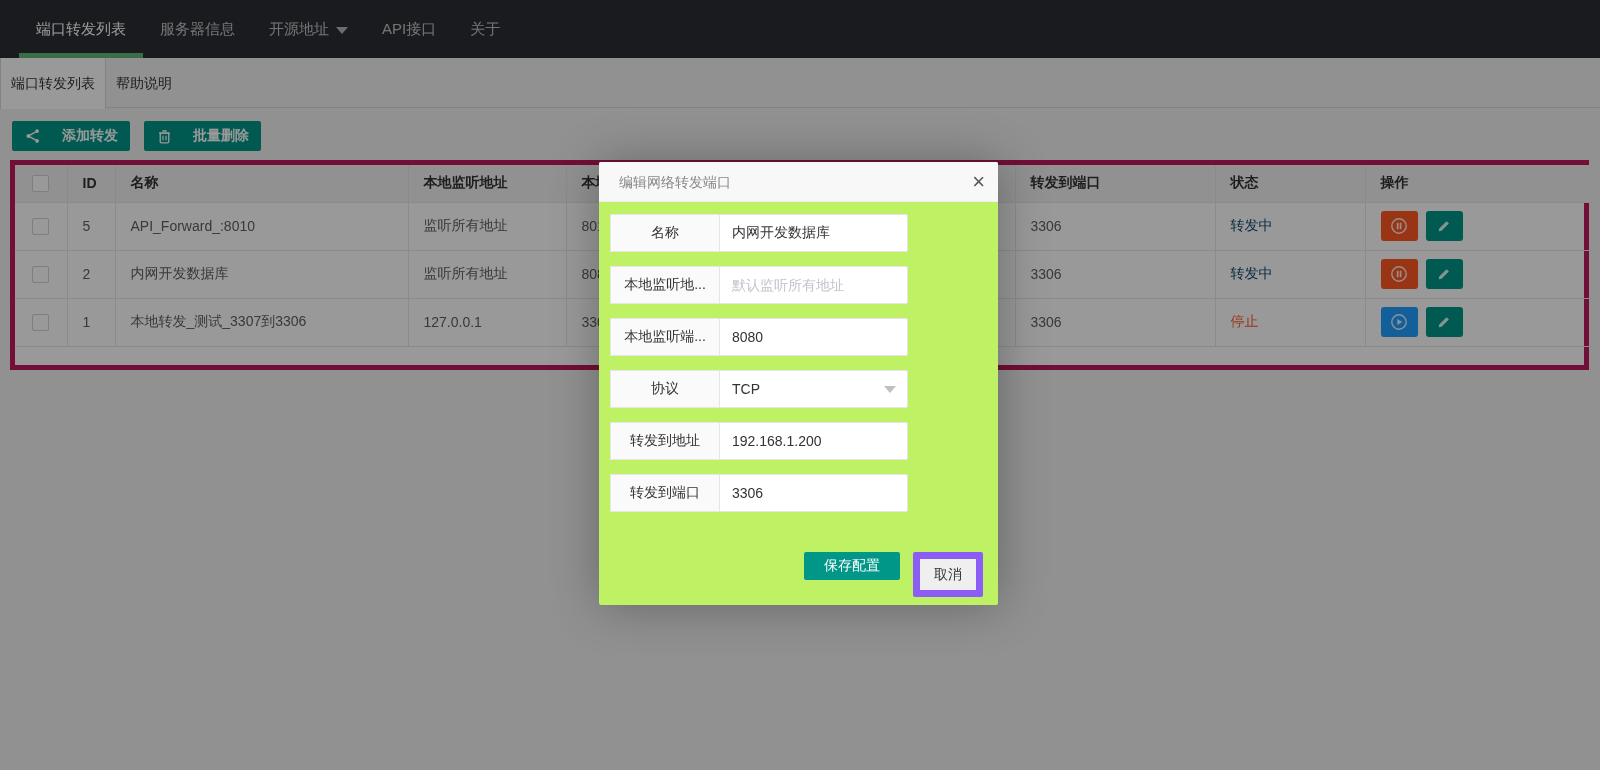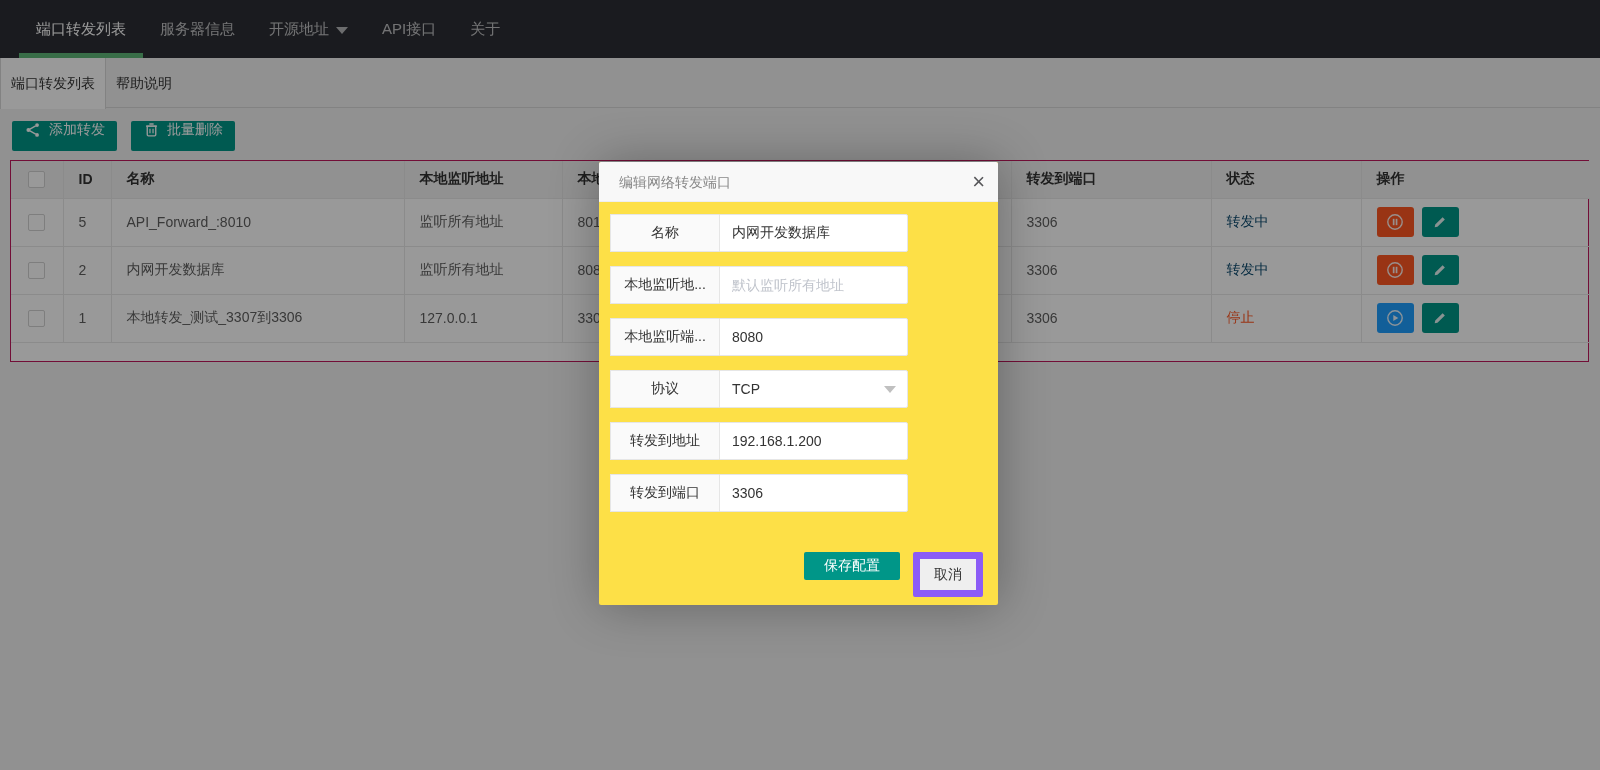--- a/index.html
+++ b/index.html
@@ -13,44 +13,44 @@
   .nav-underline { position:absolute; left:19px; bottom:0; width:124px; height:5px; background:#5FB878; }
   .nav-caret { width:0; height:0; border-left:6px solid transparent; border-right:6px solid transparent; border-top:7px solid rgba(255,255,255,.65); margin-top:2px; }
 
   
   .tabstrip { height:50px; border-bottom:1px solid #d9d9d9; display:flex; background:#f2f2f2; }
   .tab { padding:0 10px; line-height:50px; font-size:14px; color:#333; cursor:pointer; }
   .tab.active { background:#ffffff; border-left:1px solid #d9d9d9; border-right:1px solid #d9d9d9; margin-bottom:-1px; height:51px; }
 
   
   .toolbar { padding:13px 0 0 12px; display:flex; gap:14px; }
-  .btn-teal { height:30px; display:inline-flex; gap:7px; padding:0 12px; background:#009688; color:#fff; font-size:14px; border:none; border-radius:2px; cursor:pointer; }
-
-  
-  .table-card { margin:9px 11px 0 10px; background:#ffffff; border:1px solid #be185d; padding-bottom:18px; }
+  .btn-teal { height:30px; display:inline-flex; align-items:center; gap:20px; padding:0 12px; background:#009688; color:#fff; font-size:14px; border:none; border-radius:2px; cursor:pointer;font-weight:bold; }
+
+  
+  .table-card { margin:9px 11px 0 10px; background:#ffffff; border:5px solid #be185d; padding-bottom:18px; }
   table { width:100%; border-collapse:collapse; table-layout:fixed; }
   th,td { border:1px solid #e8e8e8; font-size:14px; text-align:left; padding:0 15px; overflow:hidden; white-space:nowrap; }
   th { height:37px; background:#f2f2f2; color:#333; font-weight:bold; }
   td { height:48px; color:#5f5f5f; }
   th:first-child, td:first-child { border-left:none; }
   th:last-child, td:last-child { border-right:none; }
   tr:first-child th { border-top:none; }
   .cb-cell { text-align:center; padding:0; }
   .checkbox { width:17px; height:17px; background:#fff; border:1px solid #d2d2d2; border-radius:2px; margin:0 auto; cursor:pointer; }
   .status-running { color:#0c4a6e; }
   .status-stopped { color:#FF5722; }
   .actions { display:flex; gap:8px; }
   .act-btn { width:37px; height:30px; border:none; border-radius:3px; display:flex; align-items:center; justify-content:center; cursor:pointer; }
   .act-pause { background:#FF5722; }
   .act-play  { background:#1E9FFF; }
   .act-edit  { background:#009688; }
 
   
   .overlay { position:absolute; inset:0; background:rgba(0,0,0,0.4); z-index:10; }
-  .modal { position:absolute; left:599px; top:162px; width:399px; height:443px; background:#fde047; border-radius:2px; box-shadow:1px 1px 50px rgba(0,0,0,.3); z-index:20; }
+  .modal { position:absolute; left:599px; top:162px; width:399px; height:443px; background:#bef264; border-radius:2px; box-shadow:1px 1px 50px rgba(0,0,0,.3); z-index:20; }
   .modal-title { height:40px; line-height:40px; background:#f8f8f8; border-bottom:1px solid #eeeeee; padding-left:20px; font-size:14px; color:#878787; border-radius:2px 2px 0 0; }
   .modal-close { position:absolute; top:8px; right:13px; font-size:22px; color:#57575a; cursor:pointer; line-height:24px; }
   .modal-body { padding:12px 0 0 11px; }
   .field { display:flex; width:298px; height:38px; margin-bottom:14px; }
   .field-label { width:109px; background:#fafafa; border:1px solid #e6e6e6; border-right:none; display:flex; align-items:center; justify-content:center; font-size:14px; color:#333; white-space:nowrap; overflow:hidden; }
   .field-input { flex:1; position:relative; }
   .field-input input { width:100%; height:100%; border:1px solid #e6e6e6; border-radius:0 2px 2px 0; padding:0 12px; font-size:14px; color:#333; outline:none; font-family:inherit; background:#fff; }
   .field-input input::placeholder { color:#c0c4cc; }
   .select-caret { position:absolute; right:12px; top:16px; width:0; height:0; border-left:6px solid transparent; border-right:6px solid transparent; border-top:7px solid #c0c0c0; pointer-events:none; }
   .modal-footer { position:absolute; right:15px; bottom:8px; display:flex; gap:13px; }

